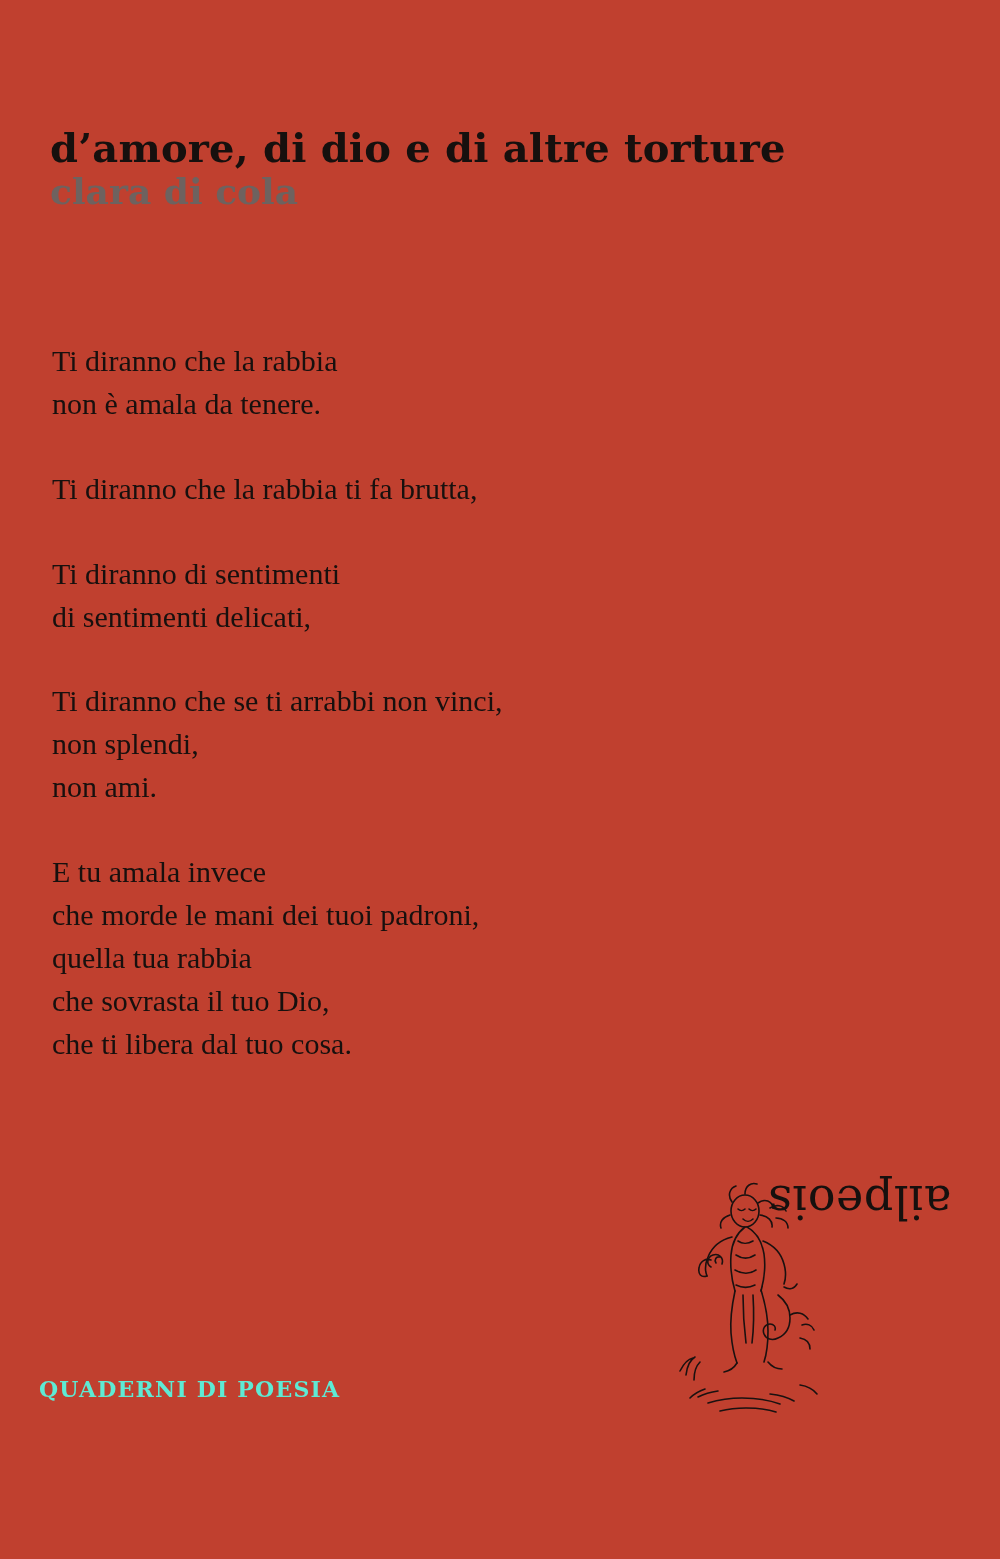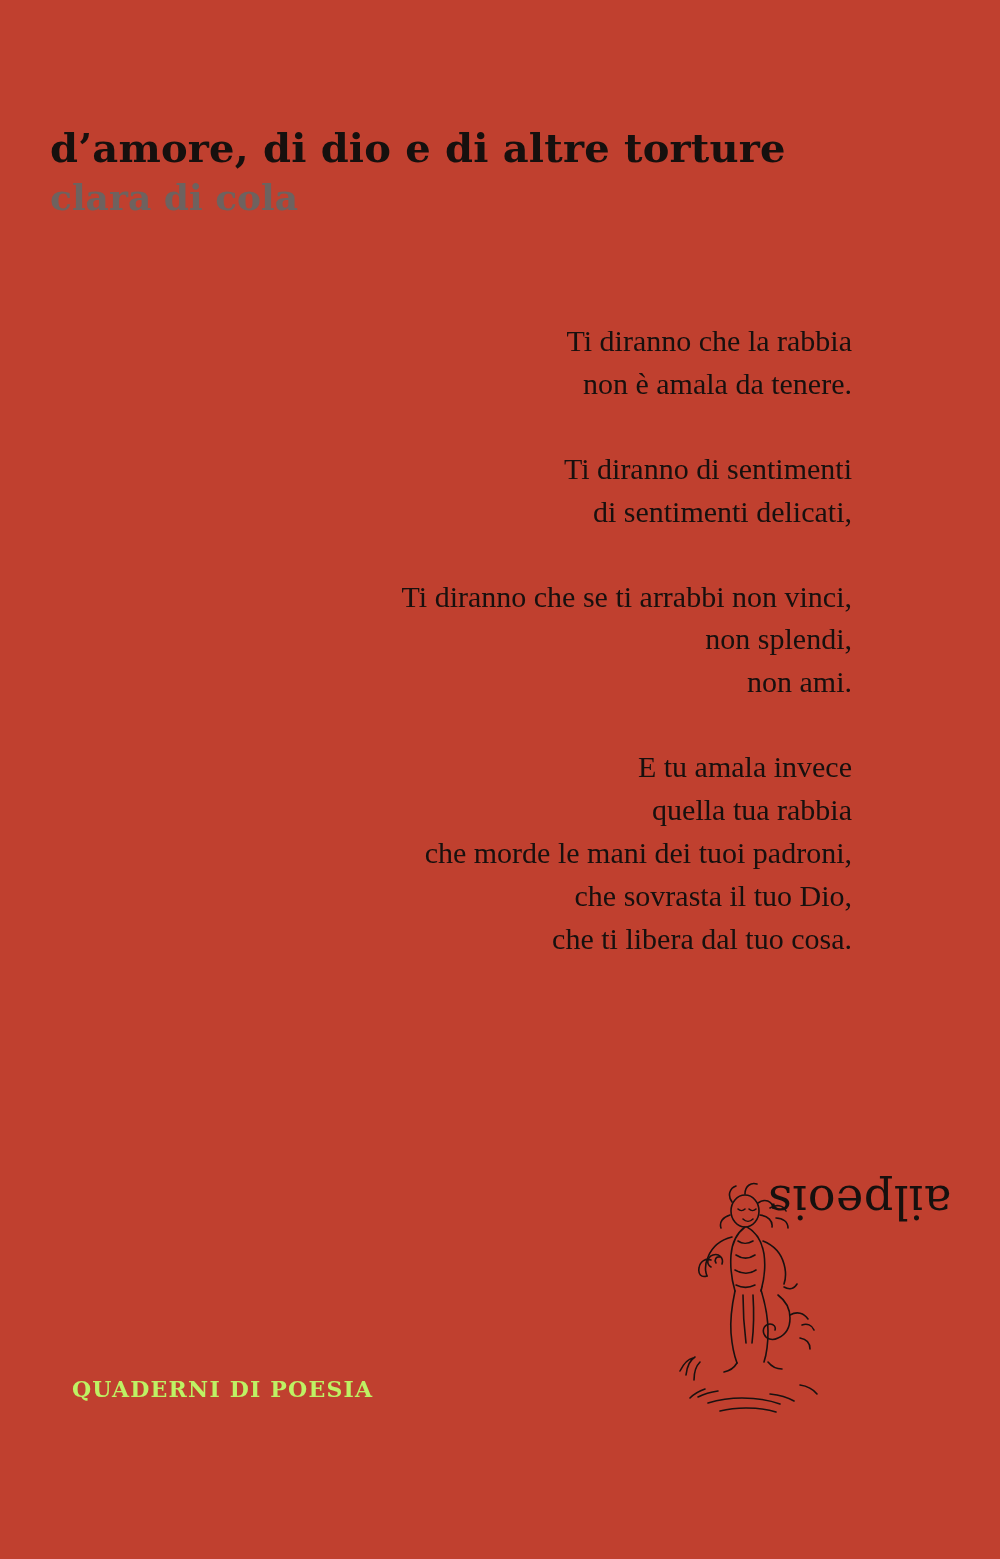--- a/index.html
+++ b/index.html
@@ -34,48 +34,47 @@
     letter-spacing: 0.2px;
     line-height: 1.15;
     margin: 0;
   }
   .book-author {
     font-family: "DejaVu Serif", serif;
     font-weight: bold;
     font-size: 36px;
     color: #6e625f;
     line-height: 1.15;
-    margin: 6px 0 0 0;
+    margin: 0 0 0 0;
   }
   .poem {
     position: absolute;
     left: 52px;
-    top: 320px;
+    top: 340px;
     width: 800px;
-    text-align: right;
   }
   .stanza {
     margin: 0 0 42px 0;
   }
   .line {
     font-family: "Liberation Serif", serif;
     font-size: 30px;
     color: #17100e;
     line-height: 1.43;
     white-space: pre;
   }
   .footer-label {
     position: absolute;
-    left: 72px;
+    left: 39px;
     top: 1376px;
     font-family: "DejaVu Serif", serif;
     font-weight: bold;
     font-size: 22px;
     letter-spacing: 1.2px;
-    color: #bef264;
+    color: #5eead4;
   }
   .logo-block {
     position: absolute;
     left: 640px;
     top: 1165px;
     width: 320px;
     height: 290px;
   }
   .woodcut {
     position: absolute;
@@ -108,37 +107,38 @@
   </div>
 
   <div class="poem">
 
     <div class="stanza">
       <div class="line">Ti diranno che la rabbia</div>
       <div class="line">non è amala da tenere.</div>
     </div>
 
     <div class="stanza">
+      <div class="line">Ti diranno che la rabbia ti fa brutta,</div>
     </div>
 
     <div class="stanza">
       <div class="line">Ti diranno di sentimenti</div>
       <div class="line">di sentimenti delicati,</div>
     </div>
 
     <div class="stanza">
       <div class="line">Ti diranno che se ti arrabbi non vinci,</div>
       <div class="line">non splendi,</div>
       <div class="line">non ami.</div>
     </div>
 
     <div class="stanza">
       <div class="line">E tu amala invece</div>
+      <div class="line">che morde le mani dei tuoi padroni,</div>
       <div class="line">quella tua rabbia</div>
-      <div class="line">che morde le mani dei tuoi padroni,</div>
       <div class="line">che sovrasta il tuo Dio,</div>
       <div class="line">che ti libera dal tuo cosa.</div>
     </div>
 
   </div>
 
   <div class="footer-label">QUADERNI DI POESIA</div>
 
   <div class="logo-block">
 

